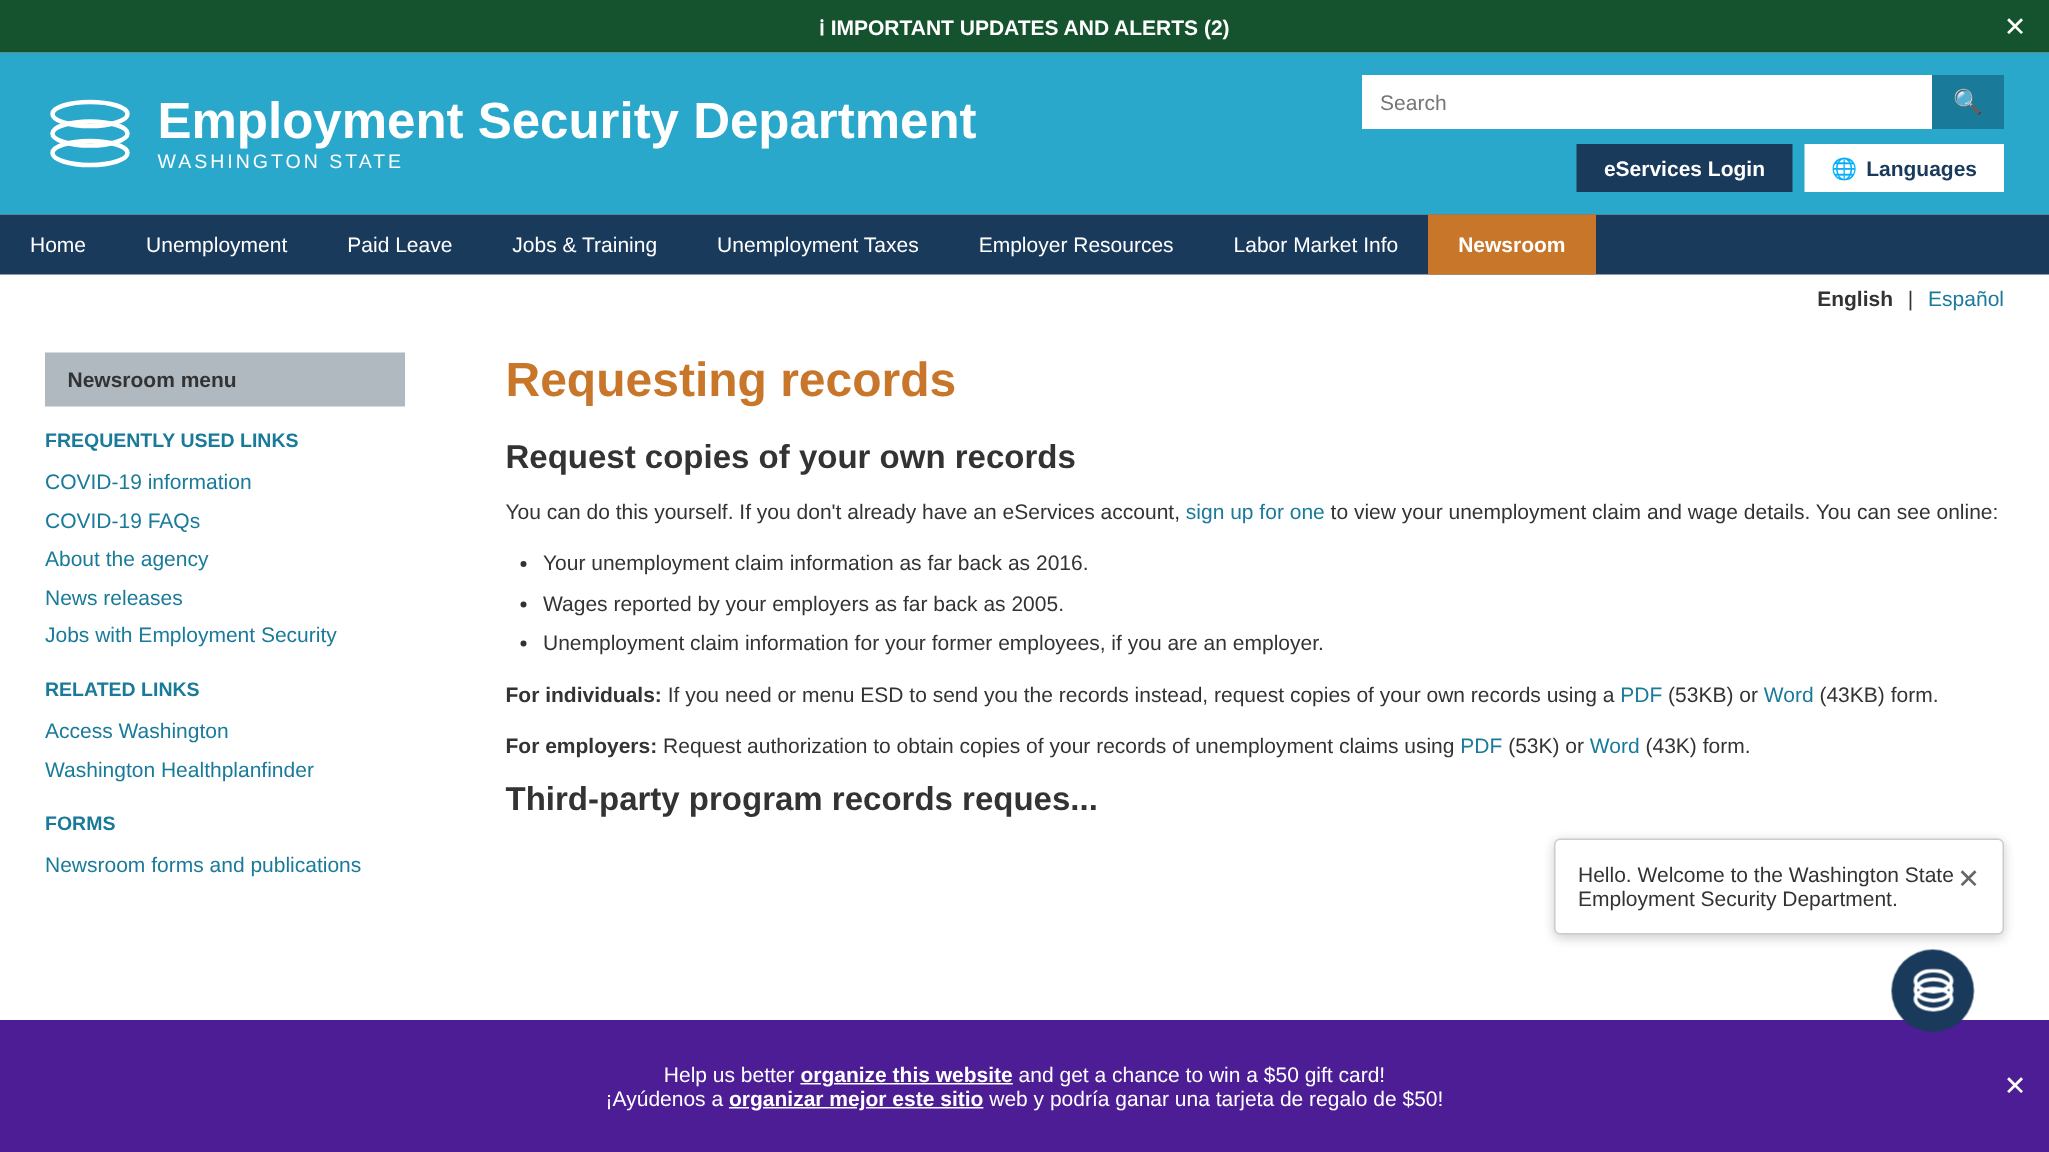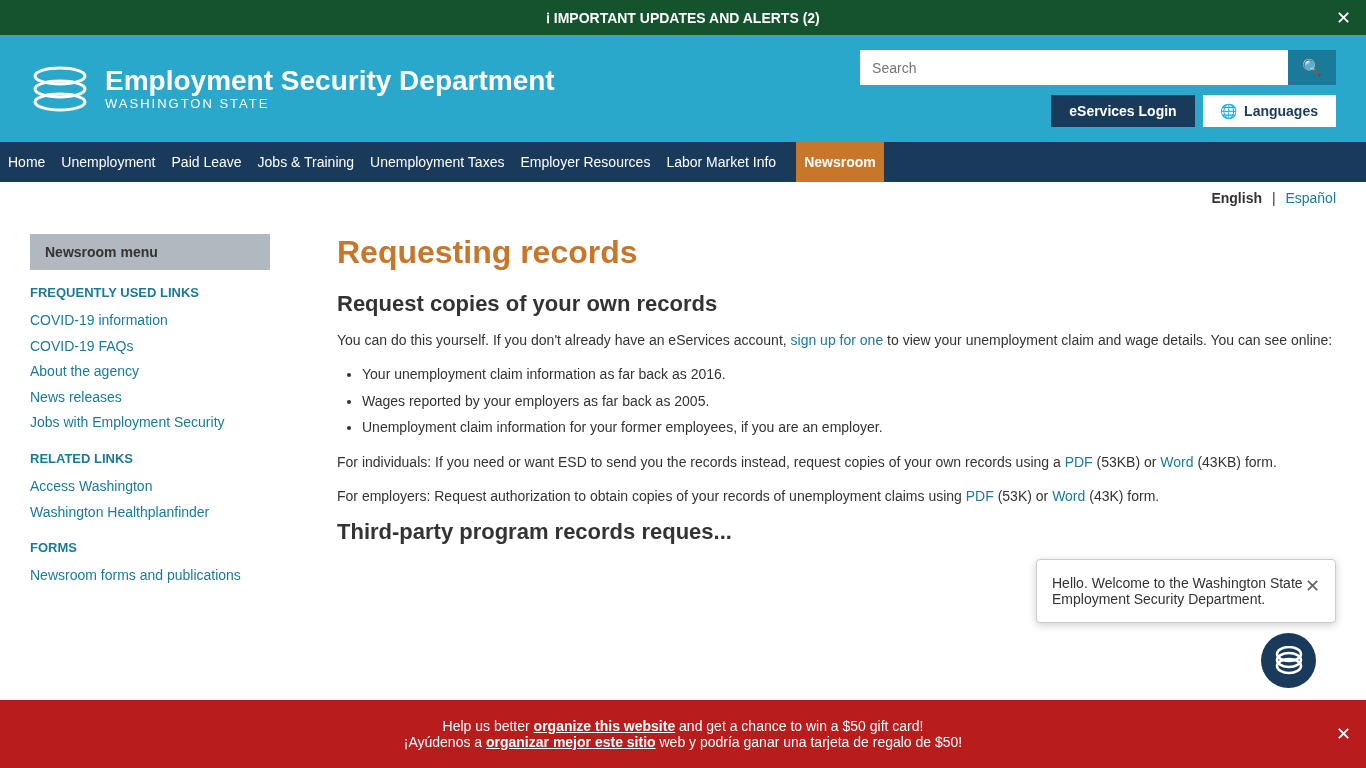--- a/index.html
+++ b/index.html
@@ -39,42 +39,42 @@
       display: flex;
       align-items: center;
       gap: 15px;
     }
     .logo-icon {
       width: 60px;
       height: 50px;
     }
     .logo-text h1 {
       color: #fff;
-      font-size: 28px;
+      font-size: 34px;
       font-weight: bold;
       line-height: 1.1;
     }
     .logo-text p {
       color: #fff;
       font-size: 13px;
       letter-spacing: 2px;
       font-weight: normal;
     }
     .header-right {
       display: flex;
       flex-direction: column;
       align-items: flex-end;
       gap: 10px;
     }
     .search-bar {
       display: flex;
       gap: 0;
     }
     .search-bar input {
-      width: 428px;
+      width: 380px;
       padding: 8px 12px;
       border: none;
       font-size: 14px;
       outline: none;
     }
     .search-bar button {
       background: #1a7a9a;
       border: none;
       padding: 8px 14px;
       cursor: pointer;
@@ -109,29 +109,28 @@
 
     
     .main-nav {
       background: #1a3a5c;
       display: flex;
       align-items: center;
     }
     .main-nav a {
       color: #fff;
       text-decoration: none;
-      padding: 12px 8px;
+      padding: 12px 20px;
       font-size: 14px;
       display: block;
       white-space: nowrap;
     }
     .main-nav a.active {
       background: #c8762a;
       font-weight: bold;
-      margin-left: 12px;
     }
 
     
     .lang-bar {
       text-align: right;
       padding: 8px 30px;
       font-size: 14px;
     }
     .lang-bar a { color: #1a7a9a; text-decoration: none; }
     .lang-bar .separator { margin: 0 6px; }
@@ -201,21 +200,21 @@
     }
     .main-content ul li {
       font-size: 14px;
       line-height: 1.6;
       margin-bottom: 4px;
     }
     .main-content a {
       color: #1a7a9a;
       text-decoration: none;
     }
-    .bold { font-weight: normal; }
+    .bold { font-weight: bold; }
 
     
     .chat-bubble {
       position: fixed;
       bottom: 80px;
       right: 50px;
       background: #1a3a5c;
       color: #fff;
       border-radius: 50%;
       width: 55px;
@@ -243,24 +242,24 @@
       float: right;
       cursor: pointer;
       font-size: 18px;
       color: #666;
       background: none;
       border: none;
     }
 
     
     .promo-bar {
-      background: #b91c1c;
+      background: #4c1d95;
       color: #fff;
       text-align: center;
-      padding: 18px 40px;
+      padding: 28px 40px;
       font-size: 14px;
       position: fixed;
       bottom: 0;
       left: 0;
       width: 100%;
       z-index: 50;
     }
     .promo-bar a { color: #fff; font-weight: bold; text-decoration: underline; }
     .promo-bar .close-promo {
       position: absolute;
@@ -360,21 +359,21 @@
     </p>
 
     <ul>
       <li>Your unemployment claim information as far back as 2016.</li>
       <li>Wages reported by your employers as far back as 2005.</li>
       <li>Unemployment claim information for your former employees, if you are an employer.</li>
     </ul>
 
     <p>
       <span class="bold">For individuals:</span>
-      <span>If you need or want ESD to send you the records instead, request copies of your own records using a</span>
+      <span>If you need or menu ESD to send you the records instead, request copies of your own records using a</span>
       <a href="#">PDF</a>
       <span>(53KB)</span>
       <span>or</span>
       <a href="#">Word</a>
       <span>(43KB)</span>
       <span>form.</span>
     </p>
 
     <p>
       <span class="bold">For employers:</span>

